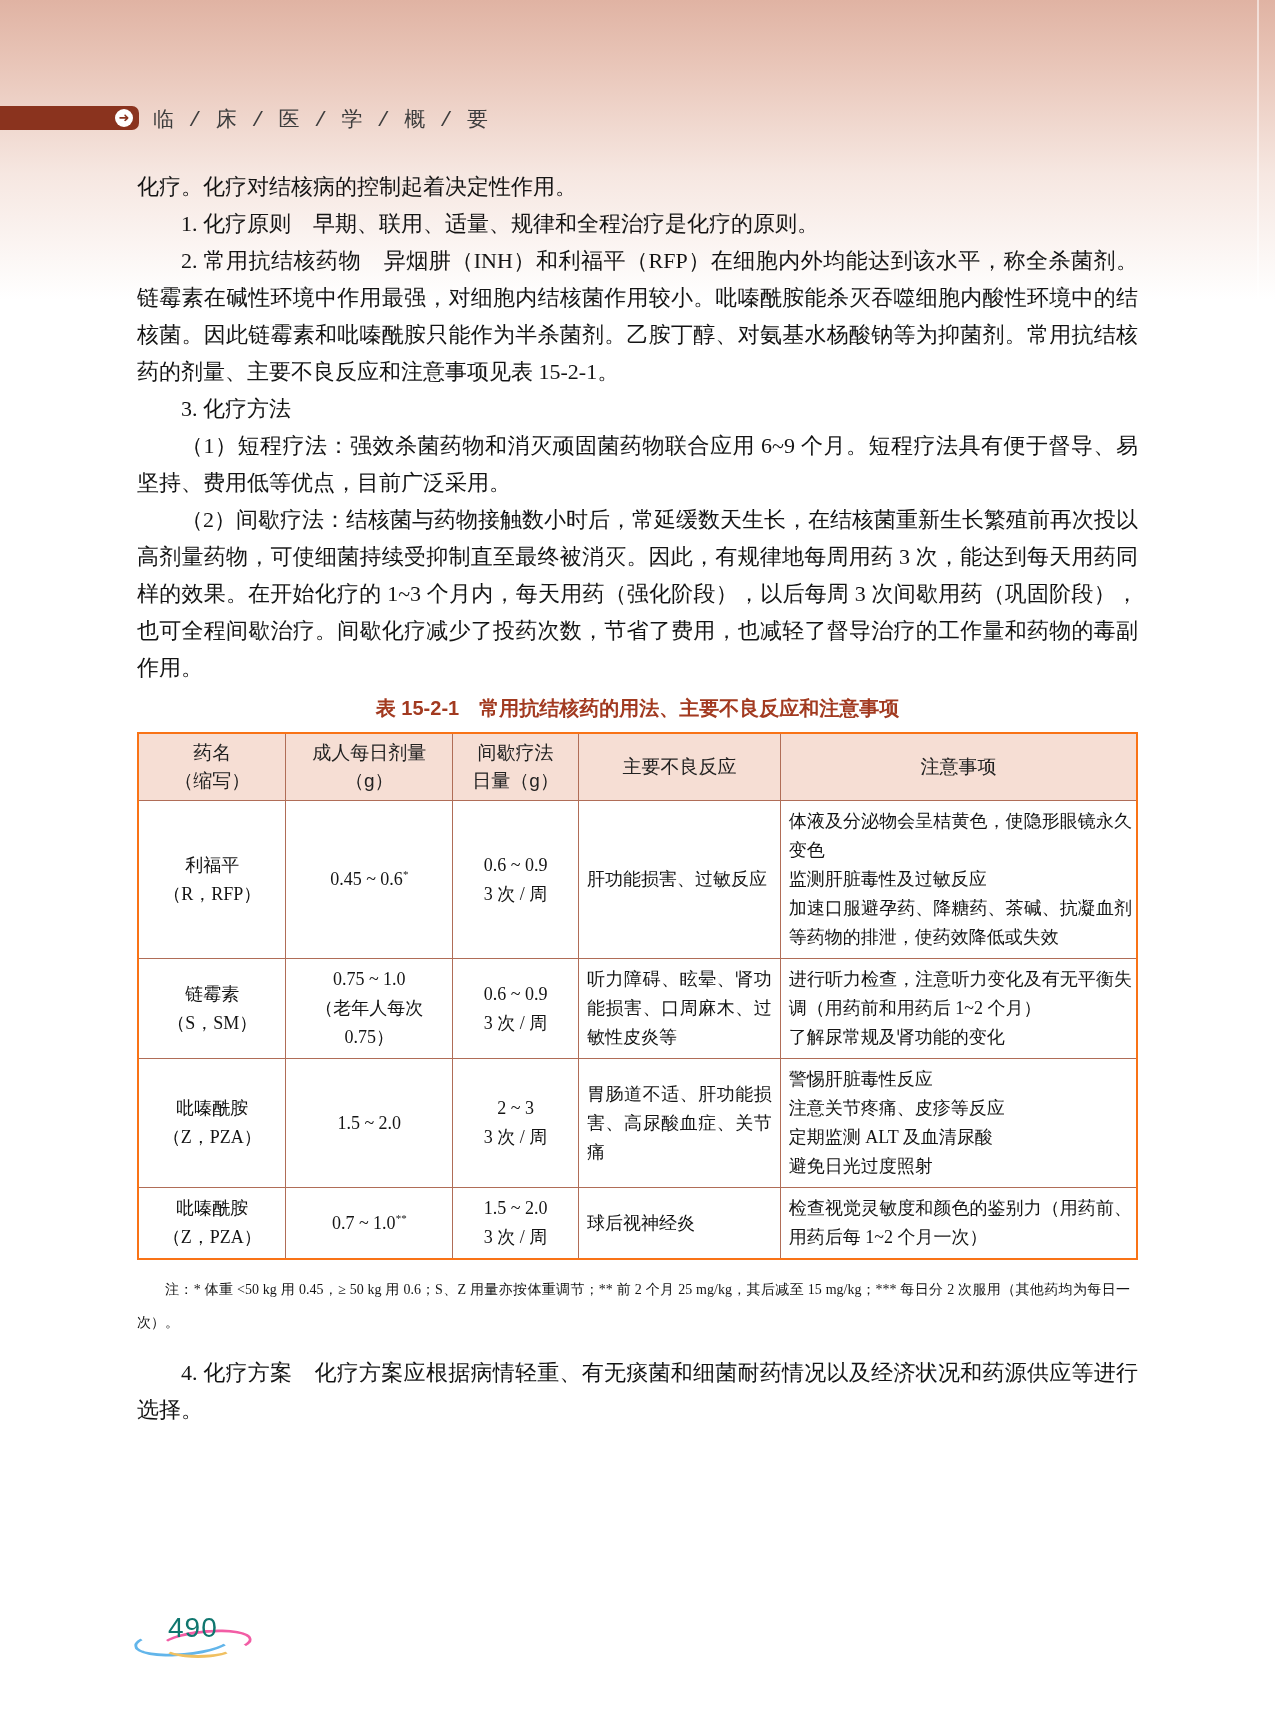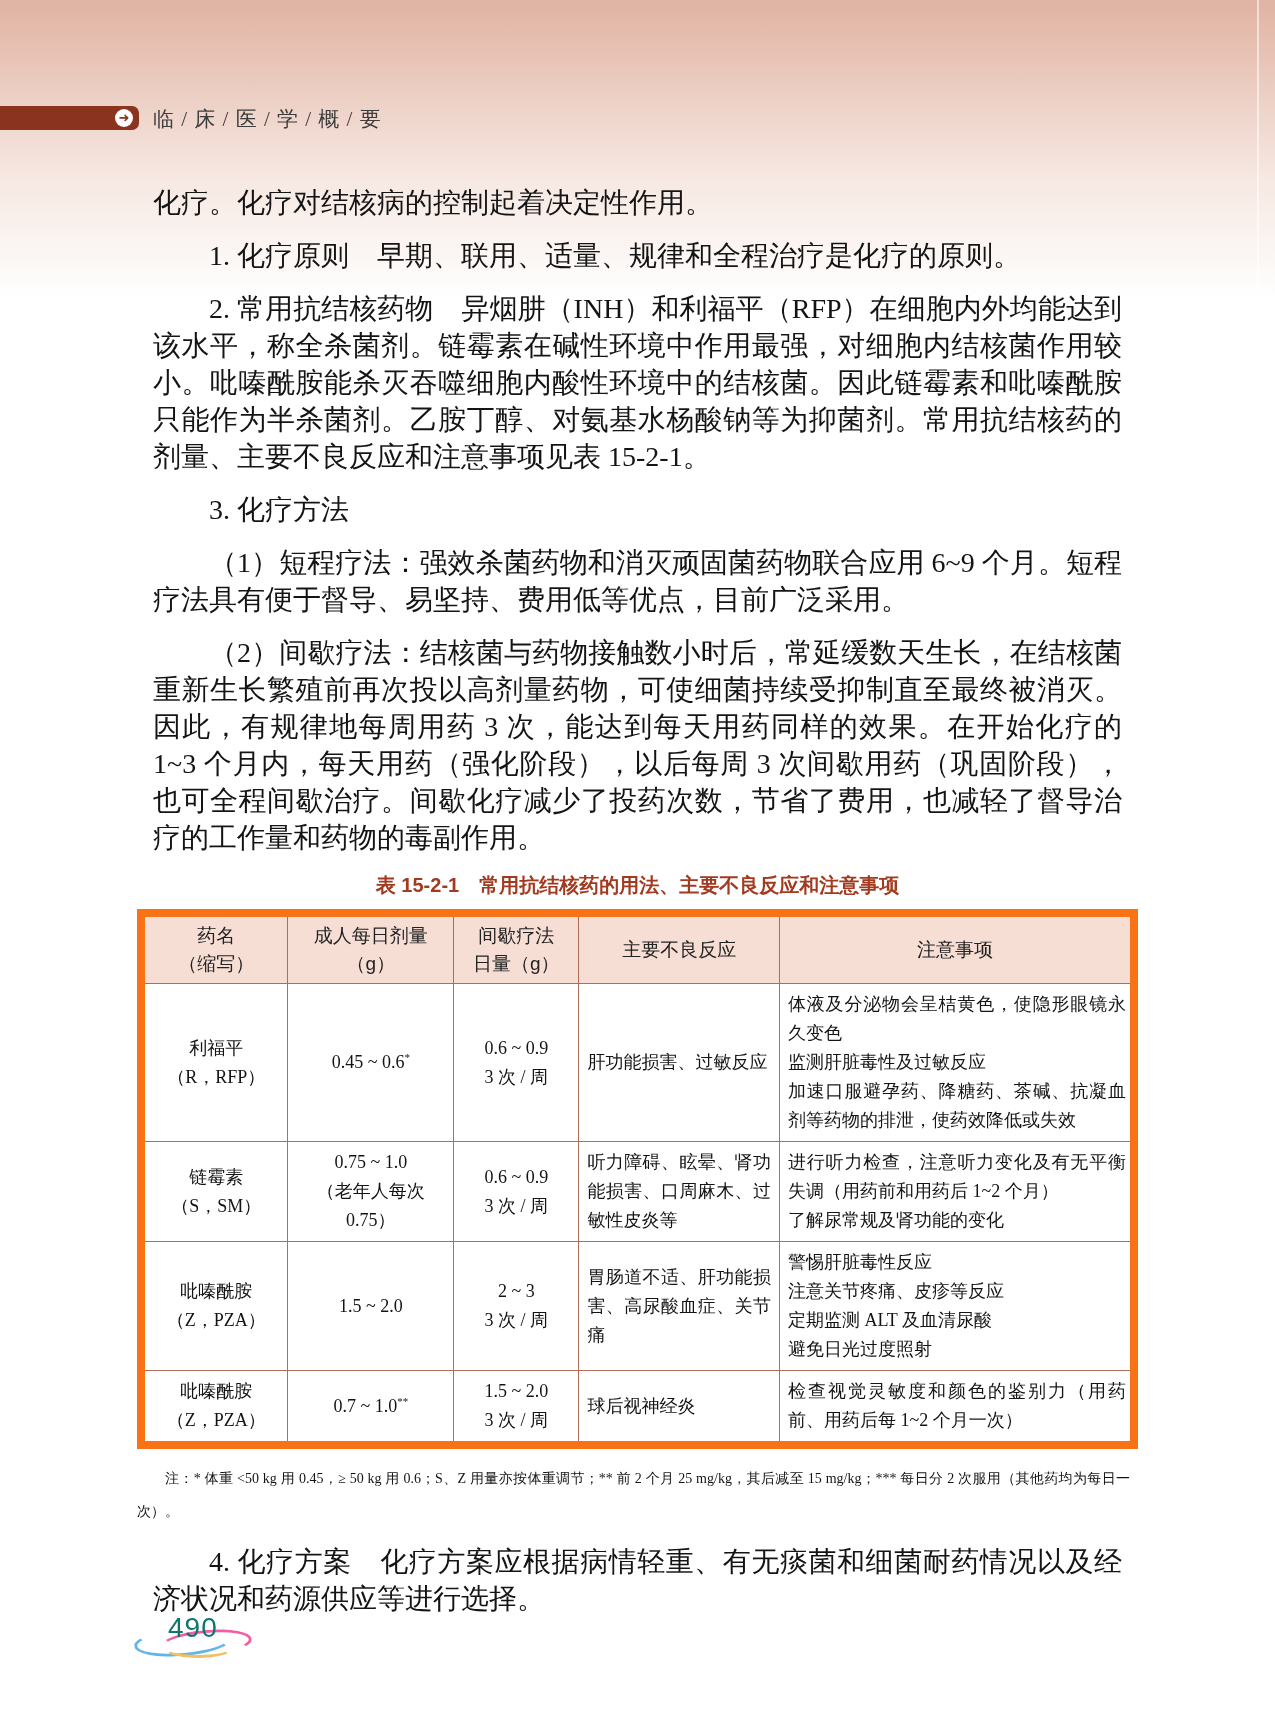--- a/index.html
+++ b/index.html
@@ -20,33 +20,33 @@
     position:absolute;top:106px;left:0;width:139px;height:24px;
     background:#8a331e;border-radius:0 7px 7px 0;
   }
   .arrow-circle{
     position:absolute;top:3px;right:6px;width:18px;height:18px;border-radius:50%;
     background:#ffffff;color:#8a331e;font-size:13px;line-height:18px;text-align:center;
     font-family:"DejaVu Sans",sans-serif;font-weight:bold;
   }
   .header-title{
     position:absolute;top:105px;left:153px;
-    font-family:Liberation Serif, serif;
+    font-family:Liberation Mono, monospace;
     font-size:21px;color:#3d3d3d;letter-spacing:1px;white-space:nowrap;
   }
   .content{position:absolute;left:137px;top:168px;width:1001px;}
-  p.body{margin:16px;font-size:28px;line-height:37px;text-align:justify;}
+  p.body{margin:0;font-size:22px;line-height:37px;text-align:justify;}
   p.indent{text-indent:2em;}
   .table-title{
     margin:9px 0 10px 0;text-align:center;color:#a23a20;
     font-family:"Liberation Sans","DejaVu Sans",sans-serif;
     font-weight:bold;font-size:20px;
   }
   table.drug{
-    width:100%;border-collapse:collapse;border:8px solid #f97316;
+    width:100%;border-collapse:collapse;border:2px solid #f97316;
     table-layout:fixed;
   }
   table.drug col.c1{width:14.8%;}
   table.drug col.c2{width:16.7%;}
   table.drug col.c3{width:12.6%;}
   table.drug col.c4{width:20.2%;}
   table.drug col.c5{width:35.7%;}
   table.drug th,table.drug td{border:1px solid #b06d57;vertical-align:middle;}
   table.drug thead th{
     background:#f6ded4;font-family:"Liberation Sans","DejaVu Sans",sans-serif;

